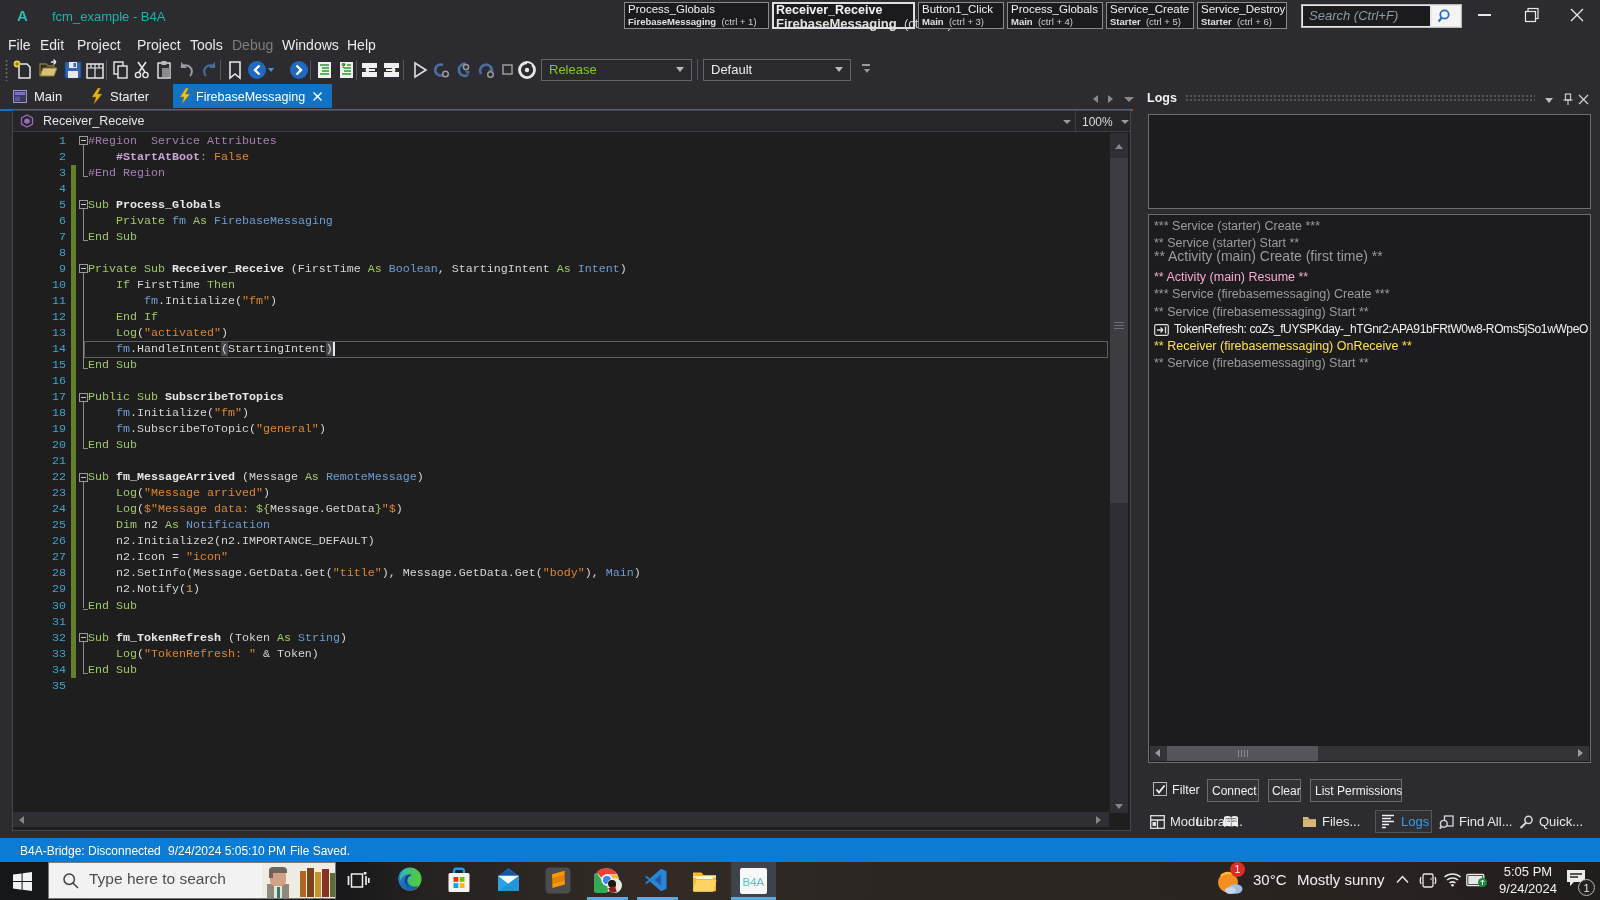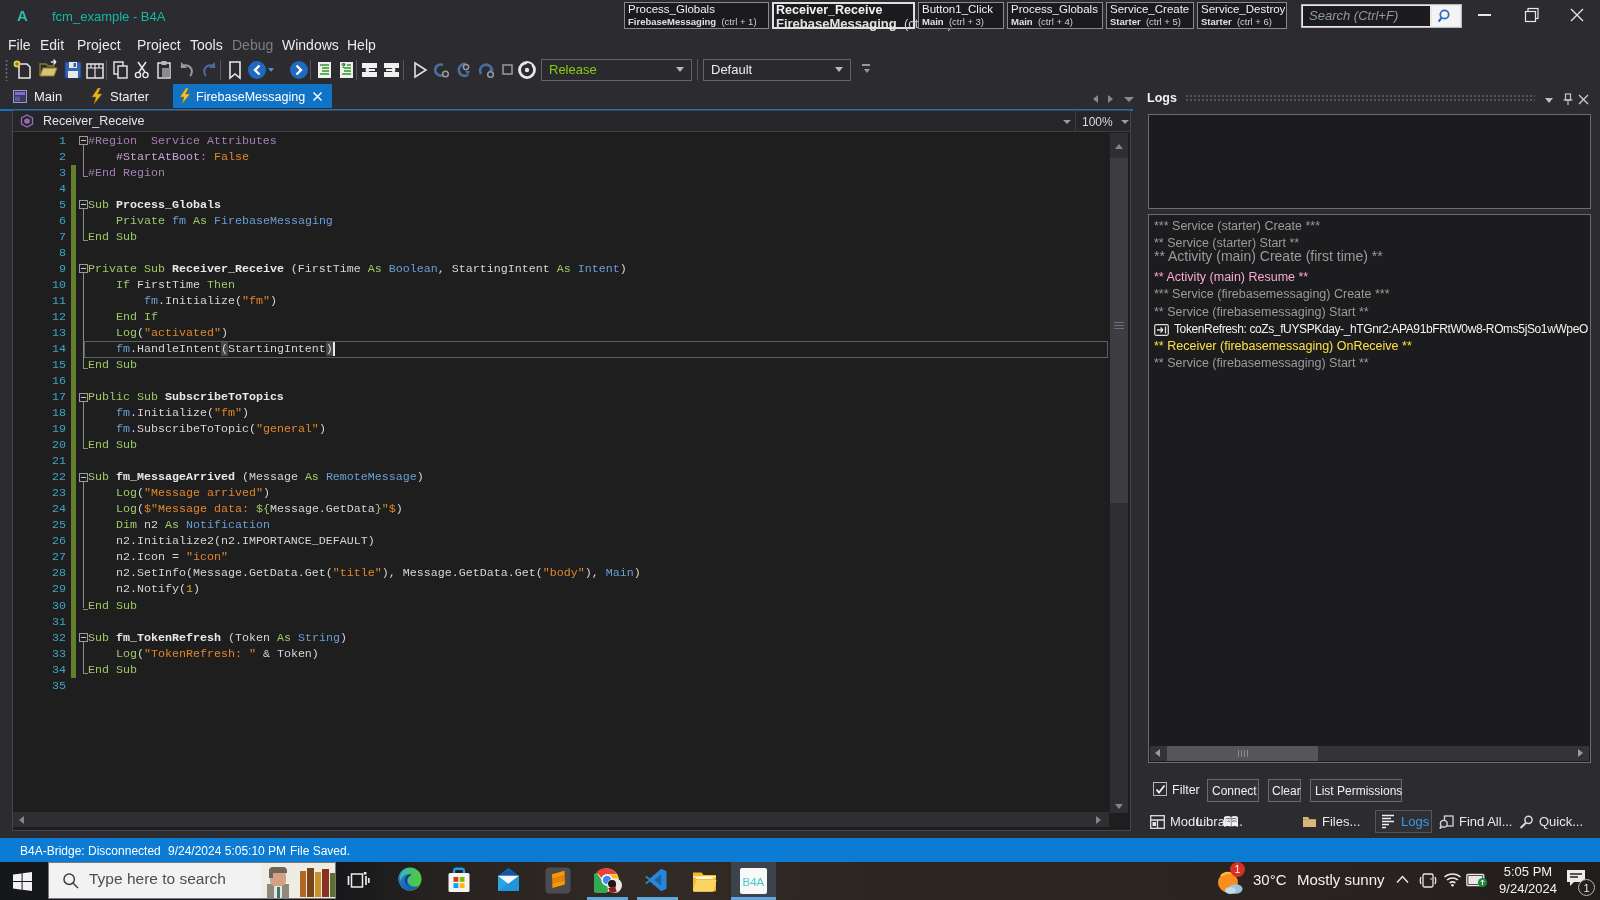--- a/index.html
+++ b/index.html
@@ -1,21 +1,21 @@
 <!DOCTYPE html>
 <html><head><meta charset="utf-8"><style>
 *{margin:0;padding:0;box-sizing:border-box}
 html,body{width:1600px;height:900px;overflow:hidden}
 body{position:relative;background:#2c2c30;font-family:"Liberation Sans",sans-serif;-webkit-font-smoothing:antialiased}
 .abs{position:absolute}
 .kw{color:#9fc966}
 .ty{color:#6b9ed6}
 .str{color:#e0862b}
 .pp{color:#a77fb3}
-.ppb{color:#c9a2d6;font-weight:normal}
+.ppb{color:#c9a2d6;font-weight:bold}
 .numlit{color:#dba43f}
 b.sub{color:#e8e8e8;font-weight:bold}
 pre{font-family:"Liberation Mono",monospace}
 svg{display:block}
 </style></head>
 <body>
 
 <div class="abs" style="left:0;top:0;width:1600px;height:31px;background:#2c2c30"></div>
 <div class="abs" style="left:17px;top:7px;font-size:15px;font-weight:bold;color:#2fbdb3">A</div>
 <div class="abs" style="left:52px;top:9px;font-size:13px;color:#14b8a6">fcm_example - B4A</div>

